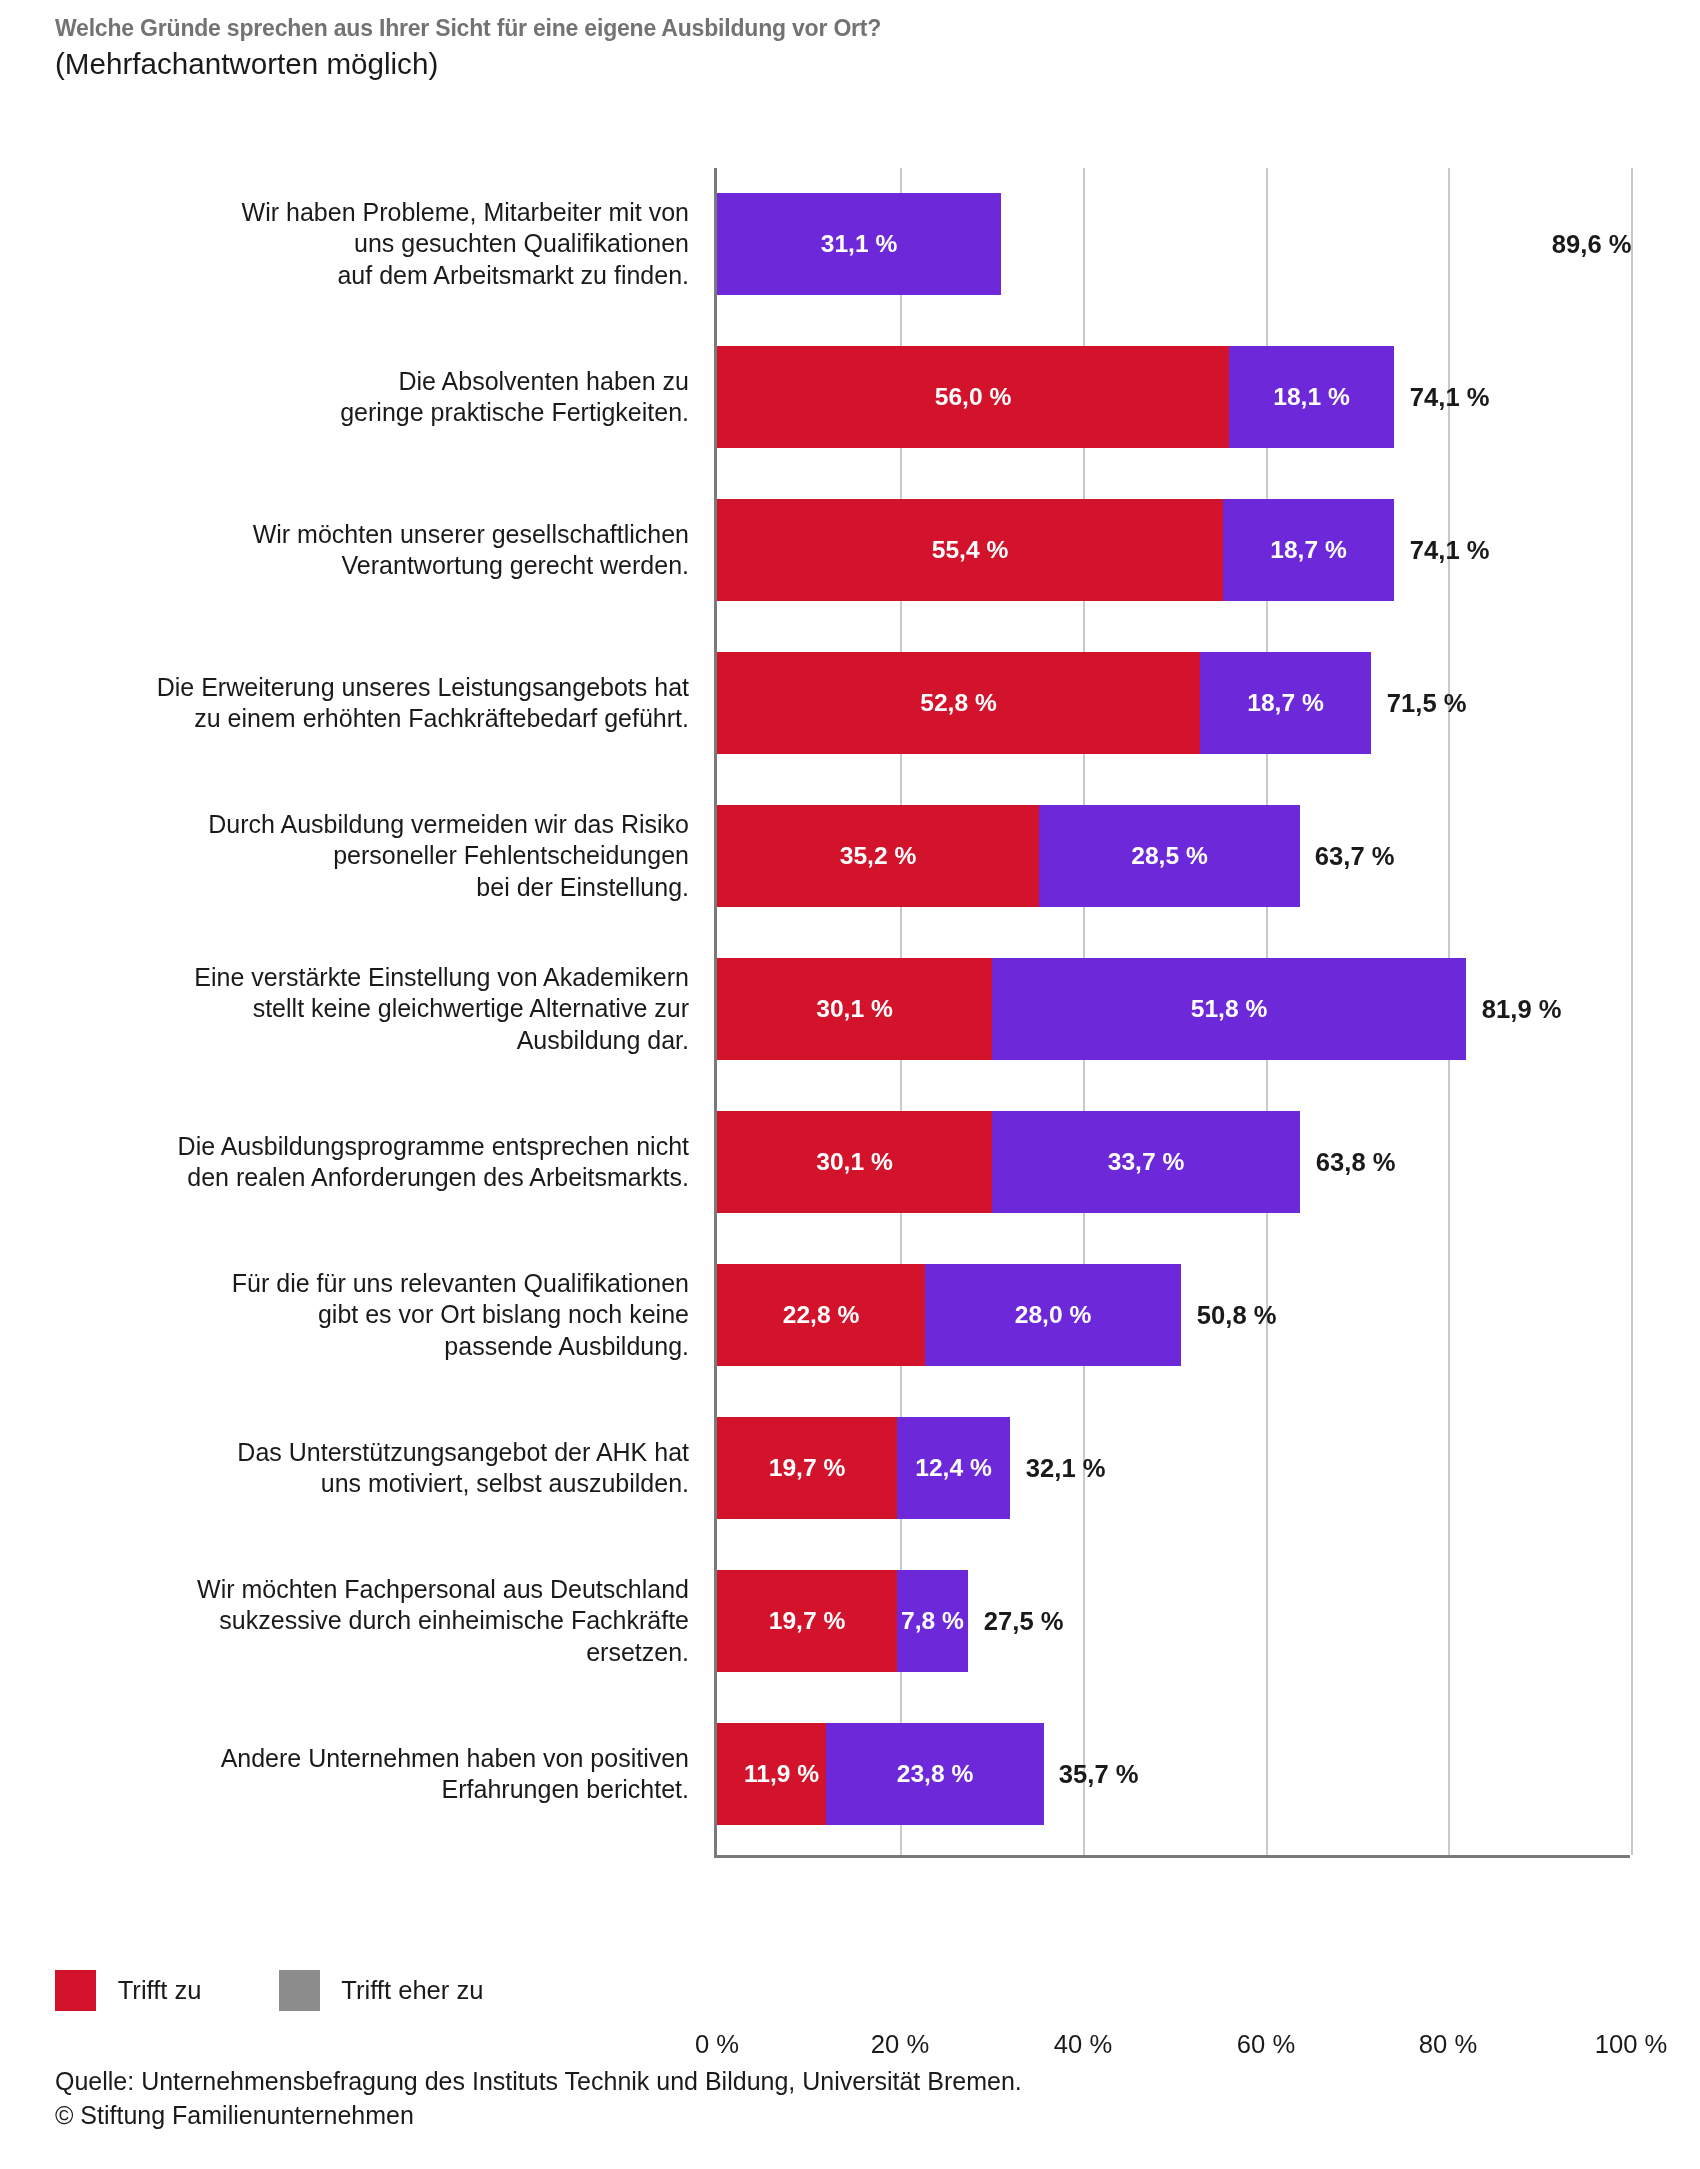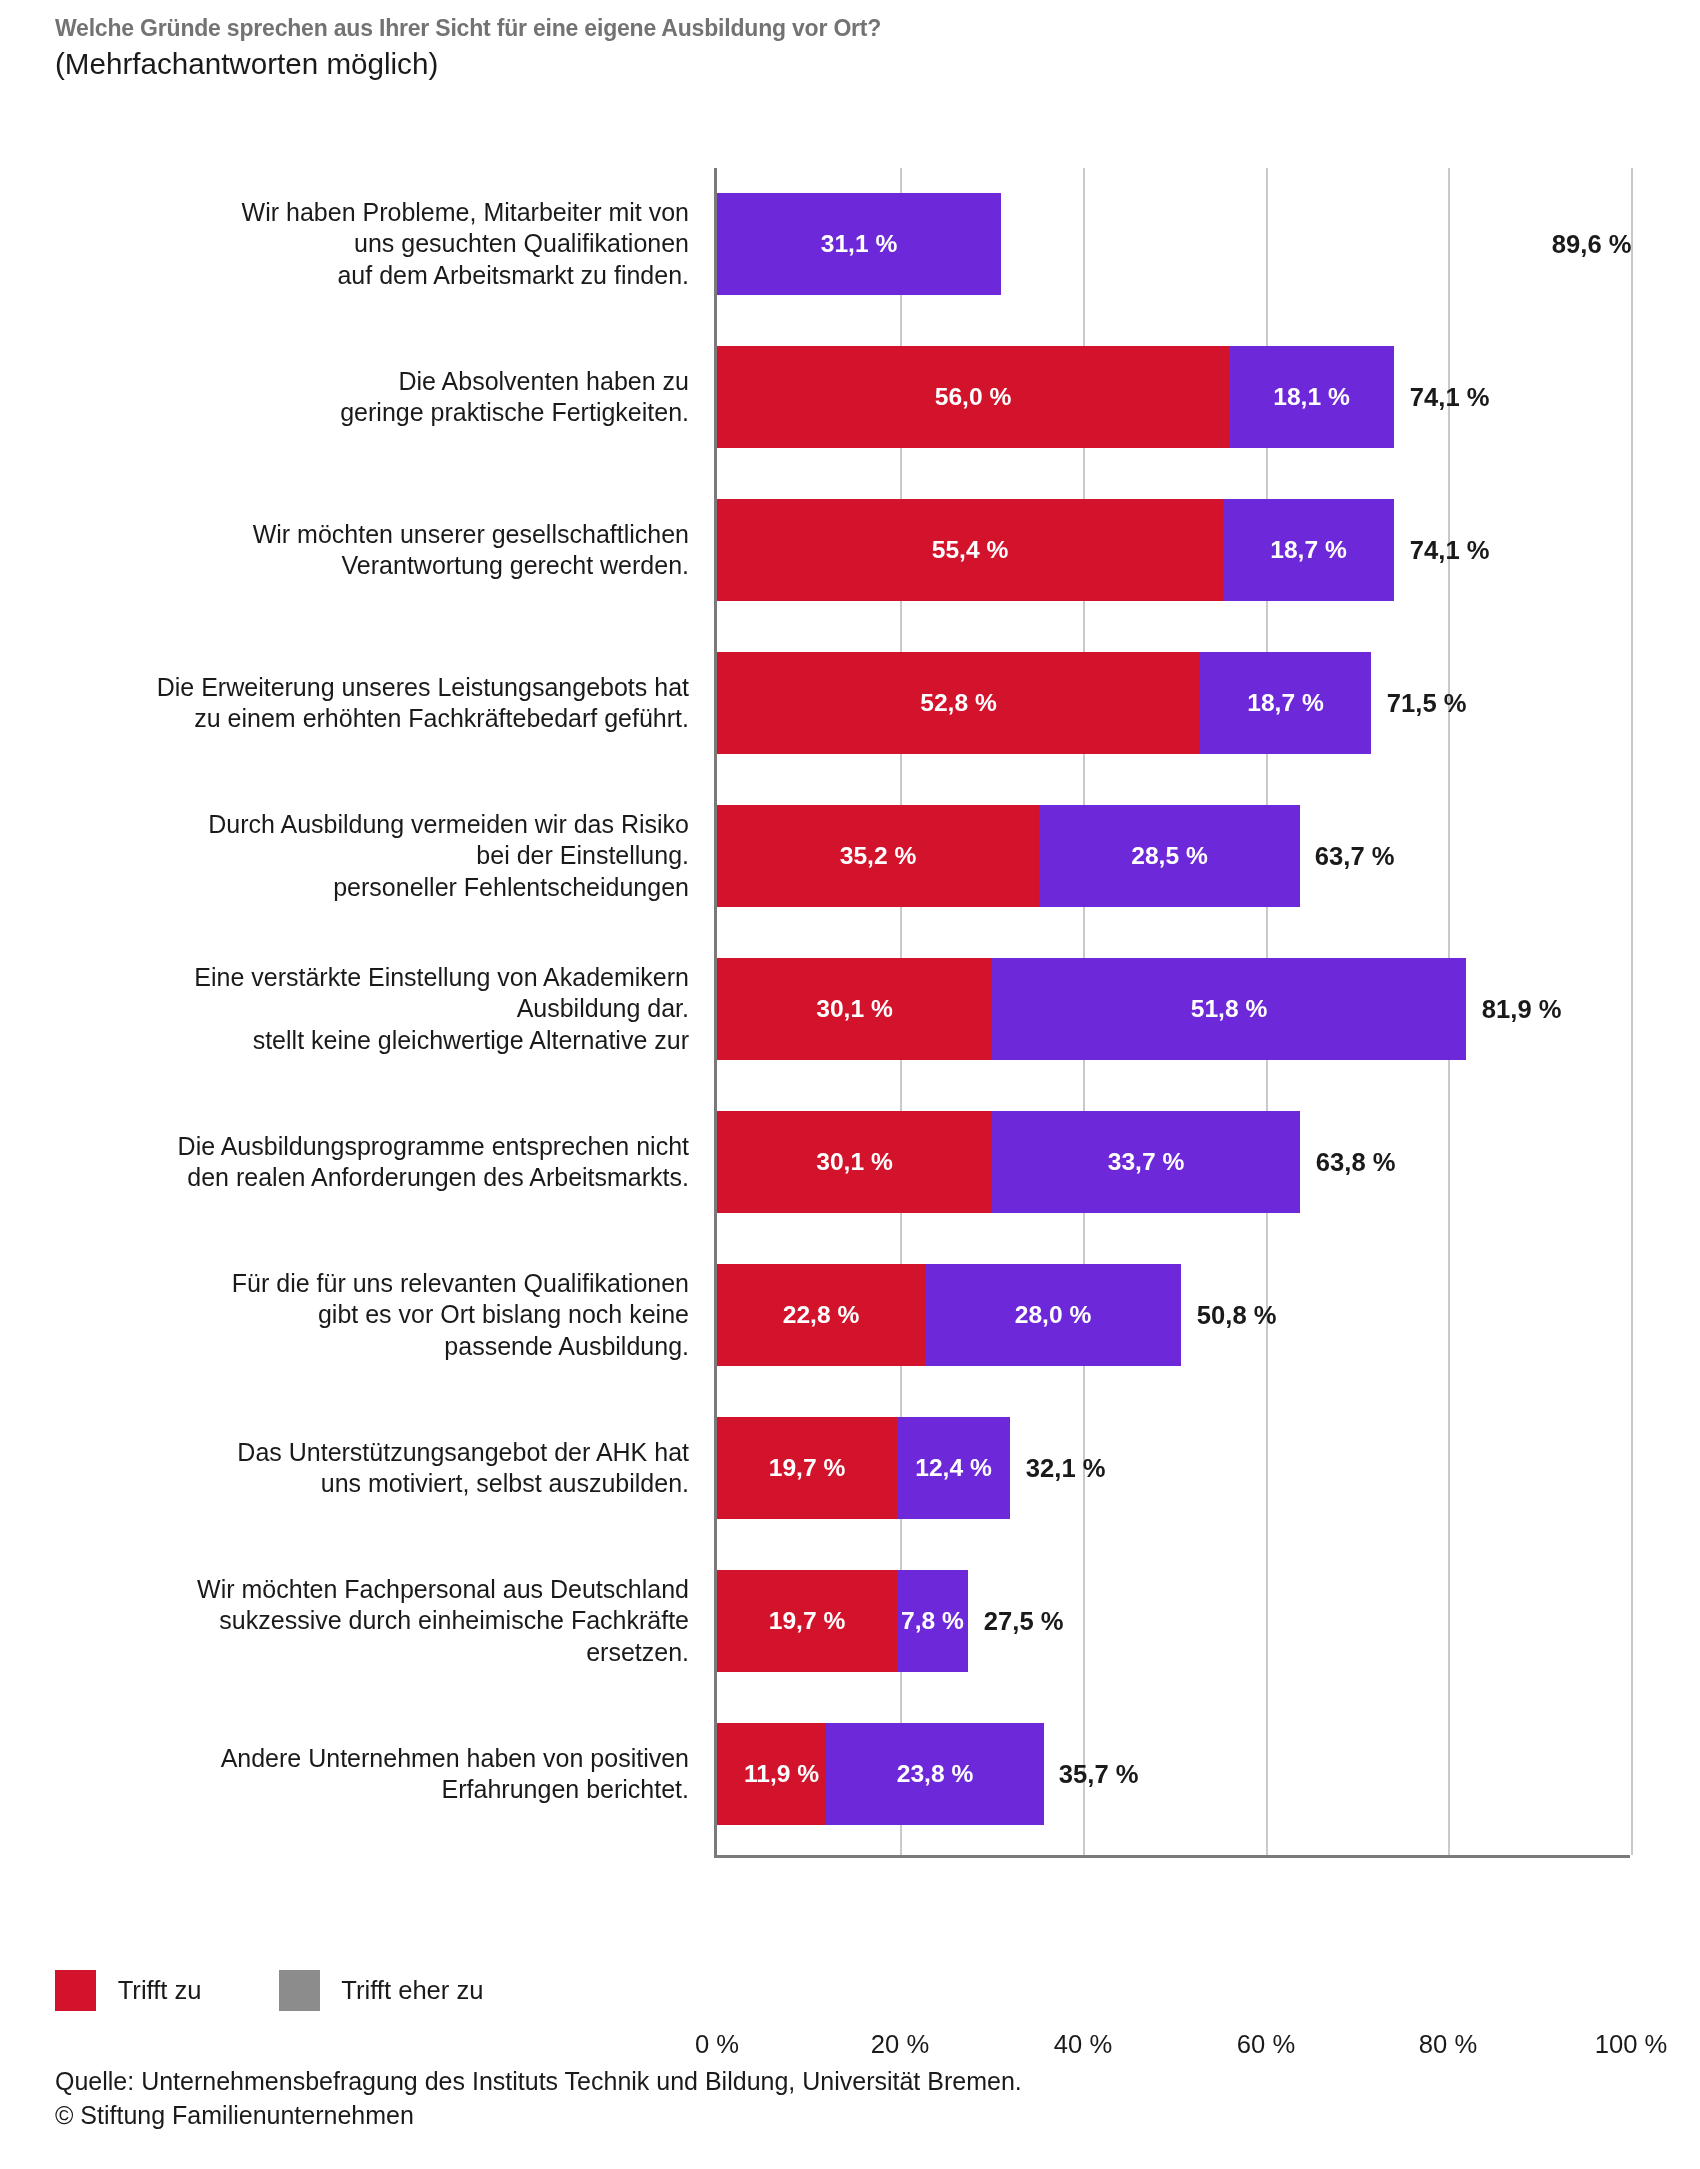--- a/index.html
+++ b/index.html
@@ -264,36 +264,36 @@
             <div class="bar">
               <div class="seg red" style="width: 483px;">52,8 %</div>
               <div class="seg grey" style="width: 171px;">18,7 %</div>
             </div>
             <div class="total" style="left: 654px;">71,5 %</div>
           </div>
         </div>
         <div class="row" style="height: 153px;">
           <div class="row-label" style="top: 29px;">
             <div>Durch Ausbildung vermeiden wir das Risiko</div>
+            <div>personeller Fehlentscheidungen</div>
             <div>bei der Einstellung.</div>
-            <div>personeller Fehlentscheidungen</div>
           </div>
           <div class="bar-wrap" style="height: 153px;">
             <div class="bar">
               <div class="seg red" style="width: 322px;">35,2 %</div>
               <div class="seg grey" style="width: 261px;">28,5 %</div>
             </div>
             <div class="total" style="left: 582px;">63,7 %</div>
           </div>
         </div>
         <div class="row" style="height: 153px;">
           <div class="row-label" style="top: 29px;">
             <div>Eine verstärkte Einstellung von Akademikern</div>
+            <div>stellt keine gleichwertige Alternative zur</div>
             <div>Ausbildung dar.</div>
-            <div>stellt keine gleichwertige Alternative zur</div>
           </div>
           <div class="bar-wrap" style="height: 153px;">
             <div class="bar">
               <div class="seg red" style="width: 275px;">30,1 %</div>
               <div class="seg grey" style="width: 474px;">51,8 %</div>
             </div>
             <div class="total" style="left: 749px;">81,9 %</div>
           </div>
         </div>
         <div class="row" style="height: 153px;">

